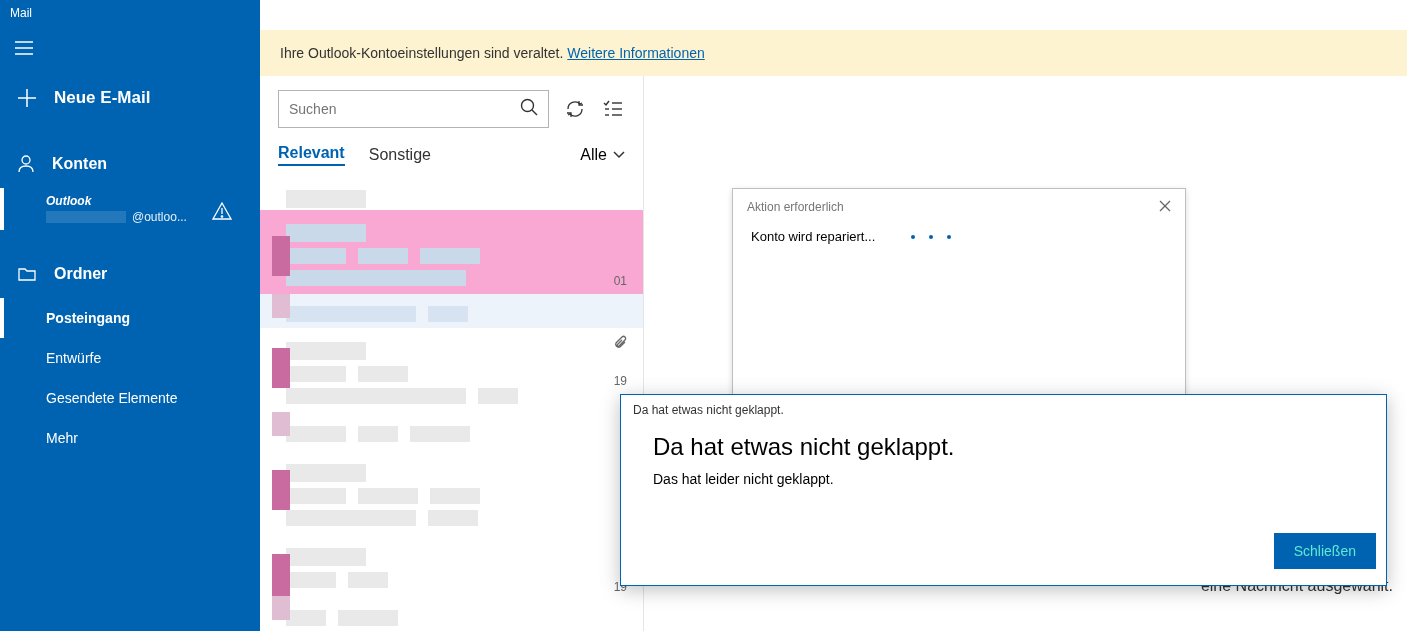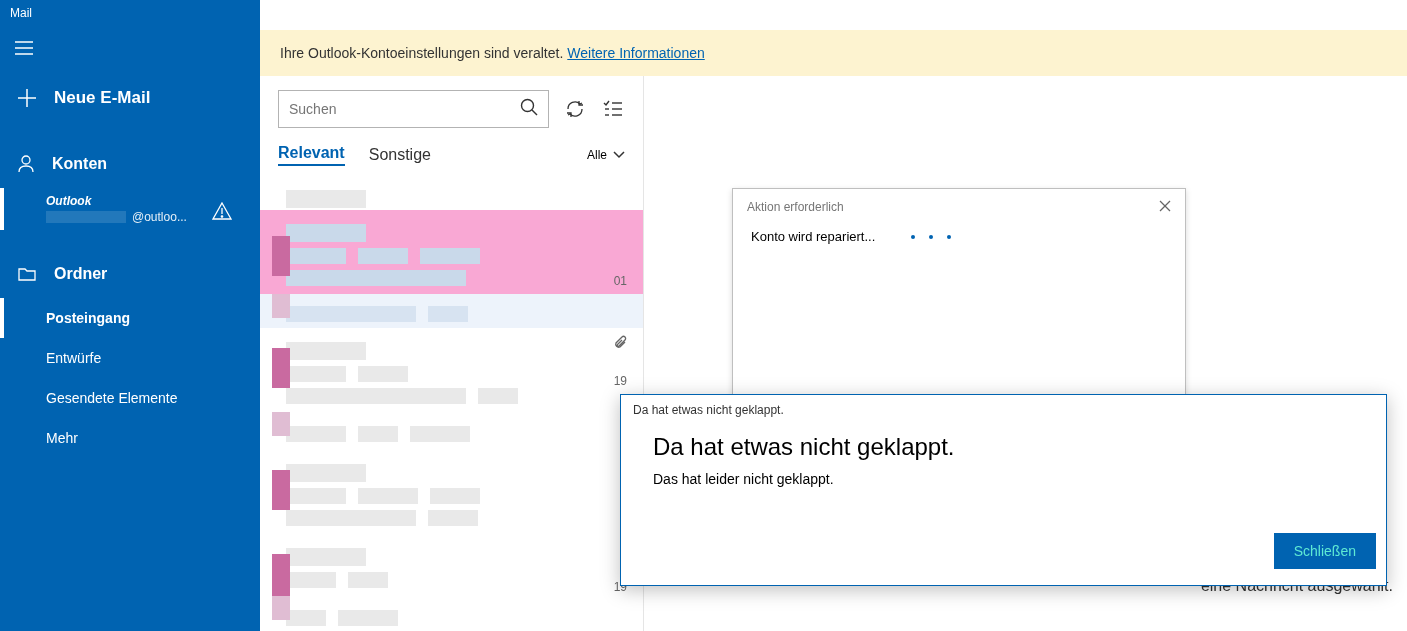--- a/index.html
+++ b/index.html
@@ -26,21 +26,21 @@
   
   .mid { width:384px; display:flex; flex-direction:column; border-right:1px solid #e5e5e5; position:relative;}
   .searchrow { display:flex; align-items:center; gap:14px; padding:14px 18px 10px 18px;}
   .searchbox { flex:1; height:36px; border:1px solid #b3b3b3; display:flex; align-items:center; padding:18px 10px;}
   .searchbox input { border:none; outline:none; flex:1; font-size:14px; background:transparent;}
   .searchbox .sicon { color:#333;}
   .iconbtn { width:24px; height:24px; display:flex; align-items:center; justify-content:center; cursor:pointer;}
   .tabsrow { display:flex; align-items:center; padding:6px 18px 10px 18px; gap:24px; font-size:16px;}
   .tab { color:#333; cursor:pointer;}
   .tab.active { color:#0063b1; font-weight:600; border-bottom:2px solid #0063b1; padding-bottom:2px;}
-  .filter { margin-left:auto; display:flex; align-items:center; gap:6px; font-size:12px; cursor:pointer;}
+  .filter { margin-left:auto; display:flex; align-items:center; gap:6px; font-size:16px; cursor:pointer;}
   .list { flex:1; overflow:hidden;}
   .msg { position:relative; padding:8px 26px 8px 26px;}
   .msg .stripe { position:absolute; left:12px; width:18px; background:#c96aa0;}
   .msg.m1 .stripe { top:26px; height:40px; }
   .msg.m1 { background:#f9a8d4; }
   .msg.m1b .stripe { background:#e0bdd3; top:0; height:24px;}
   .msg.m1b { background:#edf3fb; padding-top:6px; padding-bottom:6px;}
   .msg.m2 .stripe { top:20px; height:40px;}
   .msg.m2b .stripe { background:#e0bdd3; top:0; height:24px;}
   .msg.m3 .stripe { top:20px; height:40px;}

